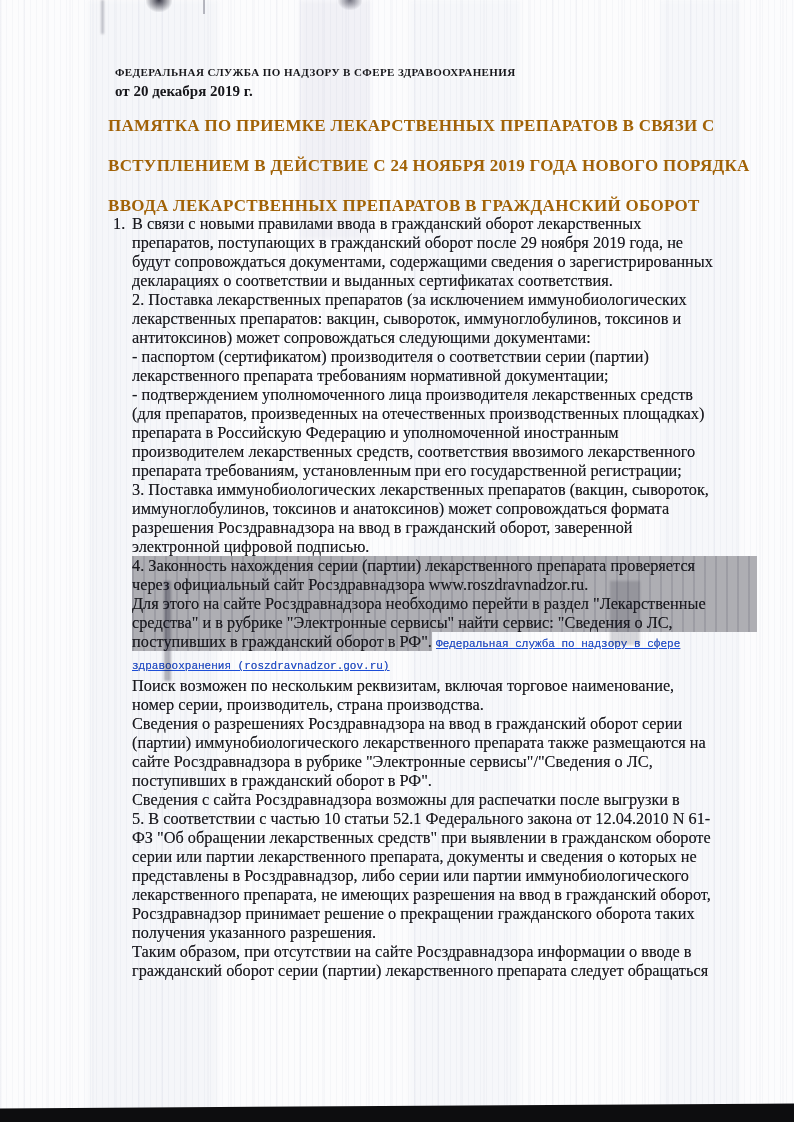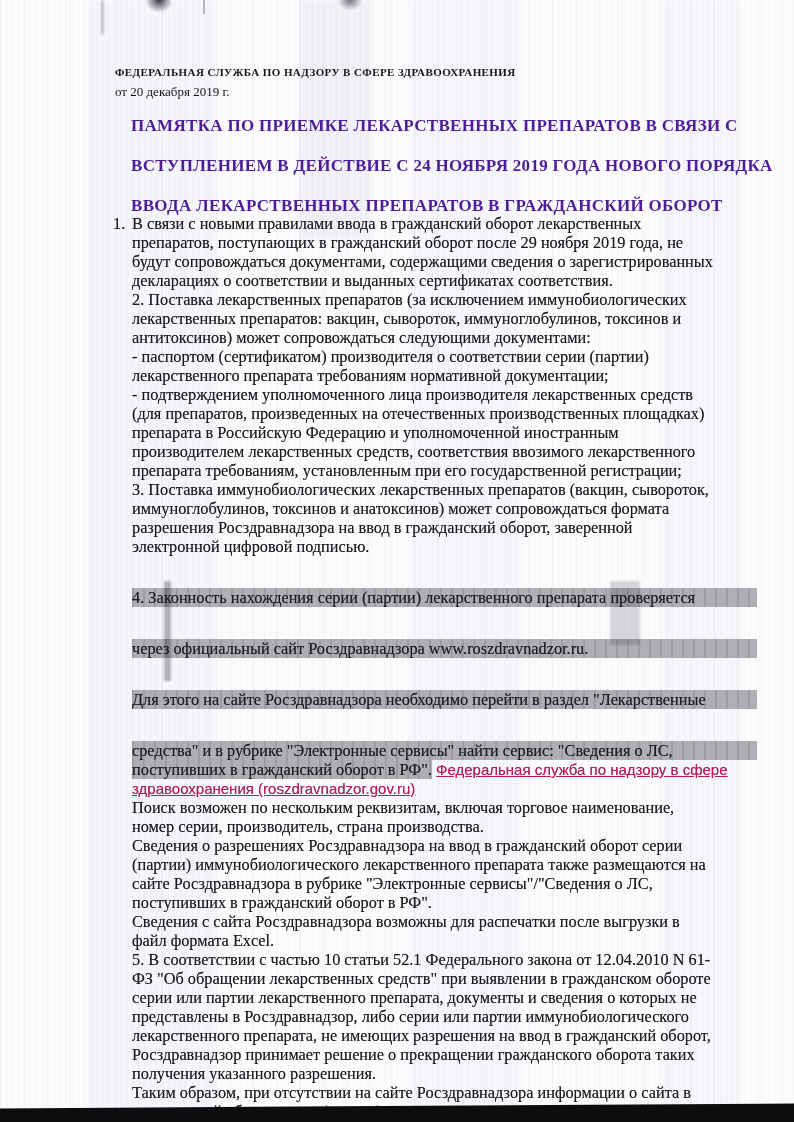--- a/index.html
+++ b/index.html
@@ -33,46 +33,45 @@
   .hl-streak-1{left:164px;top:581px;width:7px;height:100px;background:rgba(20,20,40,0.30);}
   .hl-streak-2{left:610px;top:581px;width:30px;height:64px;background:rgba(20,20,40,0.16);}
 
   .bottom-bar{
     position:absolute;left:-6px;right:-6px;top:1106px;height:26px;
     background:#0d0d0f;transform:rotate(-0.35deg);
   }
 
   .doc-header{position:absolute;left:115px;top:62px;color:#17171b;}
   .doc-header .org{font-weight:bold;font-size:11px;line-height:20px;letter-spacing:0.4px;white-space:nowrap;}
-  .doc-header .date{font-weight:normal;font-size:13px;line-height:19px;}
+  .doc-header .date{font-weight:bold;font-size:15px;line-height:19px;}
 
-  .doc-title{position:absolute;left:131px;top:106px;color:#4c1d95;}
+  .doc-title{position:absolute;left:108px;top:106px;color:#a16207;}
   .doc-title div{font-weight:bold;font-size:17px;line-height:40px;letter-spacing:0.3px;white-space:nowrap;}
 
   .doc-body{
     position:absolute;left:132px;top:214px;width:625px;
     font-size:16.3px;line-height:19px;color:#1a1a1e;
     text-shadow:0 0 0.5px rgba(25,25,40,0.55);
   }
   .line{white-space:nowrap;}
   .s-m{display:inline-block;width:19px;margin-left:-19px;}
   .hl-line{
     background-color:#aeaeb3;
     background-image:repeating-linear-gradient(90deg, rgba(40,40,62,0.13) 0 2px, rgba(0,0,0,0) 2px 11px);
-    margin-top:32px;
   }
   .s-h{
     background-color:#aeaeb3;
     background-image:repeating-linear-gradient(90deg, rgba(40,40,62,0.13) 0 2px, rgba(0,0,0,0) 2px 11px);
   }
   .s-l{
-    font-family:Liberation Sans, sans-serif;
-    font-size:15px;
+    font-family:Liberation Mono, monospace;
+    font-size:11px;
     text-decoration:underline;
-    color:#be185d;
+    color:#1d4ed8;
   }
 </style>
 </head>
 <body>
 
 <div class="scan-texture"></div>
 <div class="band band-a"></div>
 <div class="band band-b"></div>
 <div class="band band-c"></div>
 <div class="band band-d"></div>
@@ -117,27 +116,26 @@
     <div class="line hl-line"><span class="s-n">средства" и в рубрике "Электронные сервисы" найти сервис: "Сведения о ЛС,</span></div>
     <div class="line"><span class="s-h">поступивших в гражданский оборот в РФ".</span><span class="s-n"> </span><span class="s-l">Федеральная служба по надзору в сфере</span></div>
     <div class="line"><span class="s-l">здравоохранения (roszdravnadzor.gov.ru)</span></div>
     <div class="line"><span class="s-n">Поиск возможен по нескольким реквизитам, включая торговое наименование,</span></div>
     <div class="line"><span class="s-n">номер серии, производитель, страна производства.</span></div>
     <div class="line"><span class="s-n">Сведения о разрешениях Росздравнадзора на ввод в гражданский оборот серии</span></div>
     <div class="line"><span class="s-n">(партии) иммунобиологического лекарственного препарата также размещаются на</span></div>
     <div class="line"><span class="s-n">сайте Росздравнадзора в рубрике "Электронные сервисы"/"Сведения о ЛС,</span></div>
     <div class="line"><span class="s-n">поступивших в гражданский оборот в РФ".</span></div>
     <div class="line"><span class="s-n">Сведения с сайта Росздравнадзора возможны для распечатки после выгрузки в</span></div>
-    <div class="line"><span class="s-n">файл формата Excel.</span></div>
     <div class="line"><span class="s-n">5. В соответствии с частью 10 статьи 52.1 Федерального закона от 12.04.2010 N 61-</span></div>
     <div class="line"><span class="s-n">ФЗ "Об обращении лекарственных средств" при выявлении в гражданском обороте</span></div>
     <div class="line"><span class="s-n">серии или партии лекарственного препарата, документы и сведения о которых не</span></div>
     <div class="line"><span class="s-n">представлены в Росздравнадзор, либо серии или партии иммунобиологического</span></div>
     <div class="line"><span class="s-n">лекарственного препарата, не имеющих разрешения на ввод в гражданский оборот,</span></div>
     <div class="line"><span class="s-n">Росздравнадзор принимает решение о прекращении гражданского оборота таких</span></div>
     <div class="line"><span class="s-n">получения указанного разрешения.</span></div>
-    <div class="line"><span class="s-n">Таким образом, при отсутствии на сайте Росздравнадзора информации о сайта в</span></div>
+    <div class="line"><span class="s-n">Таким образом, при отсутствии на сайте Росздравнадзора информации о вводе в</span></div>
     <div class="line"><span class="s-n">гражданский оборот серии (партии) лекарственного препарата следует обращаться</span></div>
   </div>
 
 <div class="hl-streak hl-streak-1"></div>
 <div class="hl-streak hl-streak-2"></div>
 <div class="bottom-bar"></div>
 
 </body></html>

